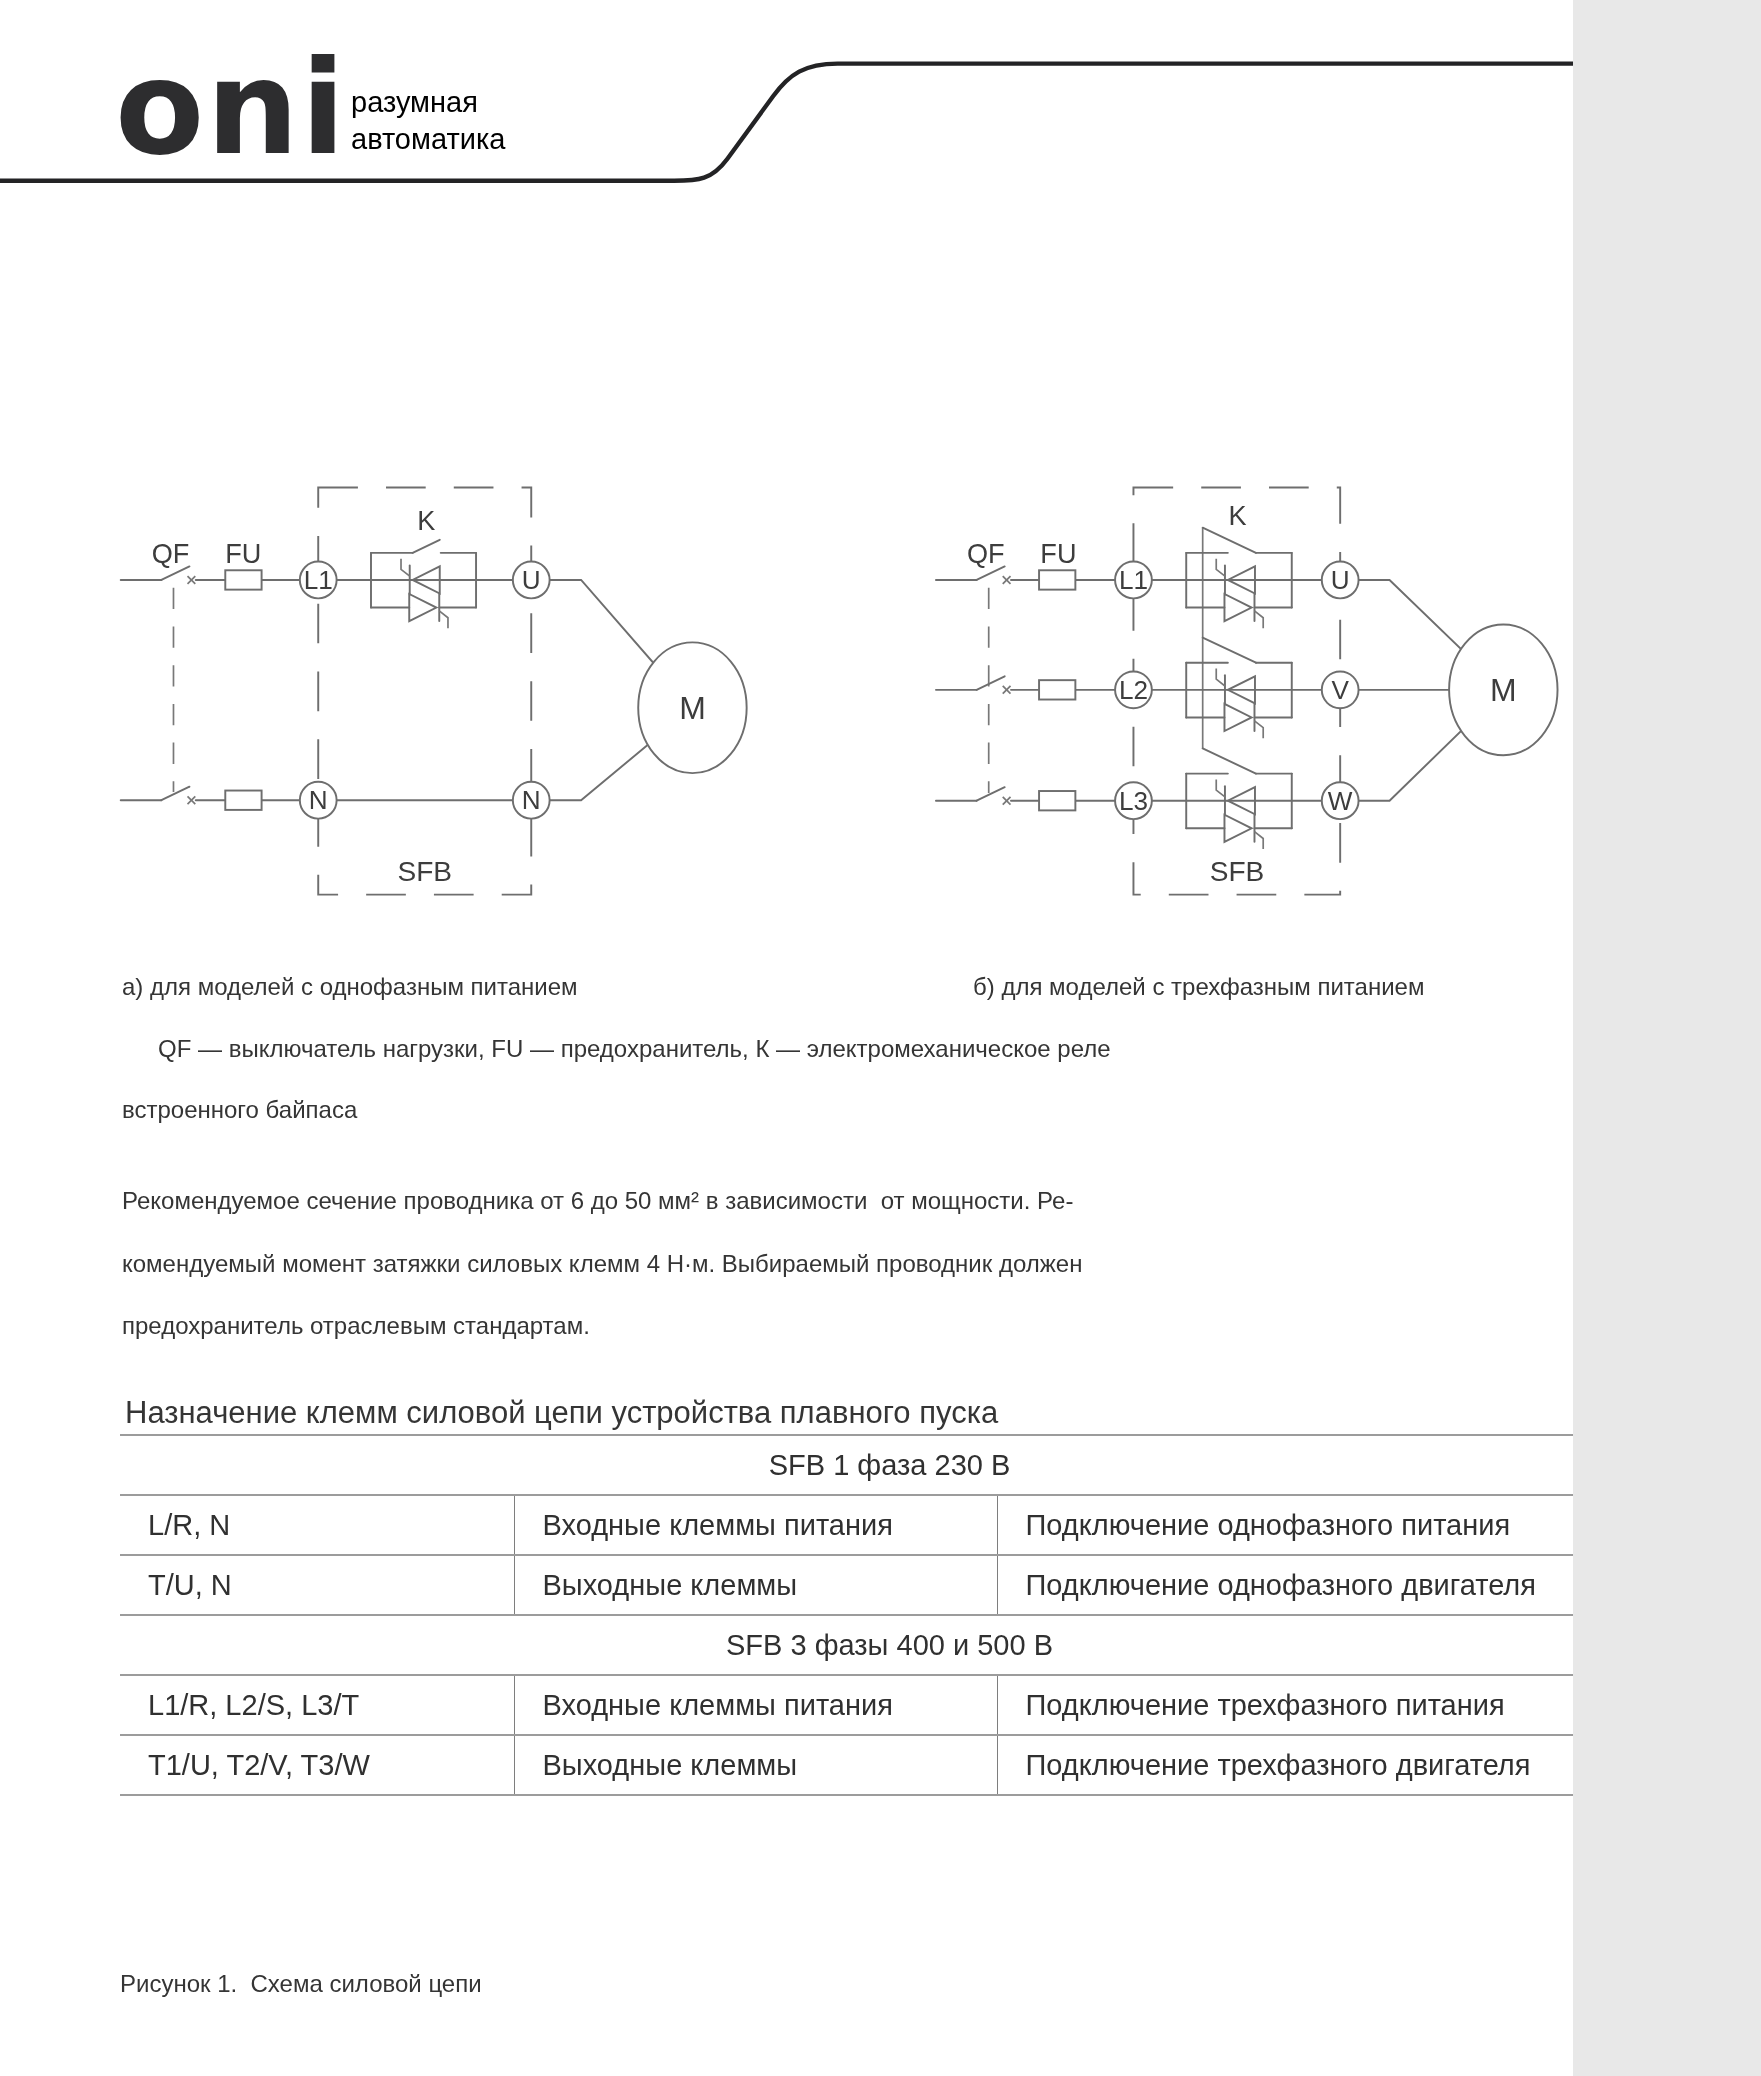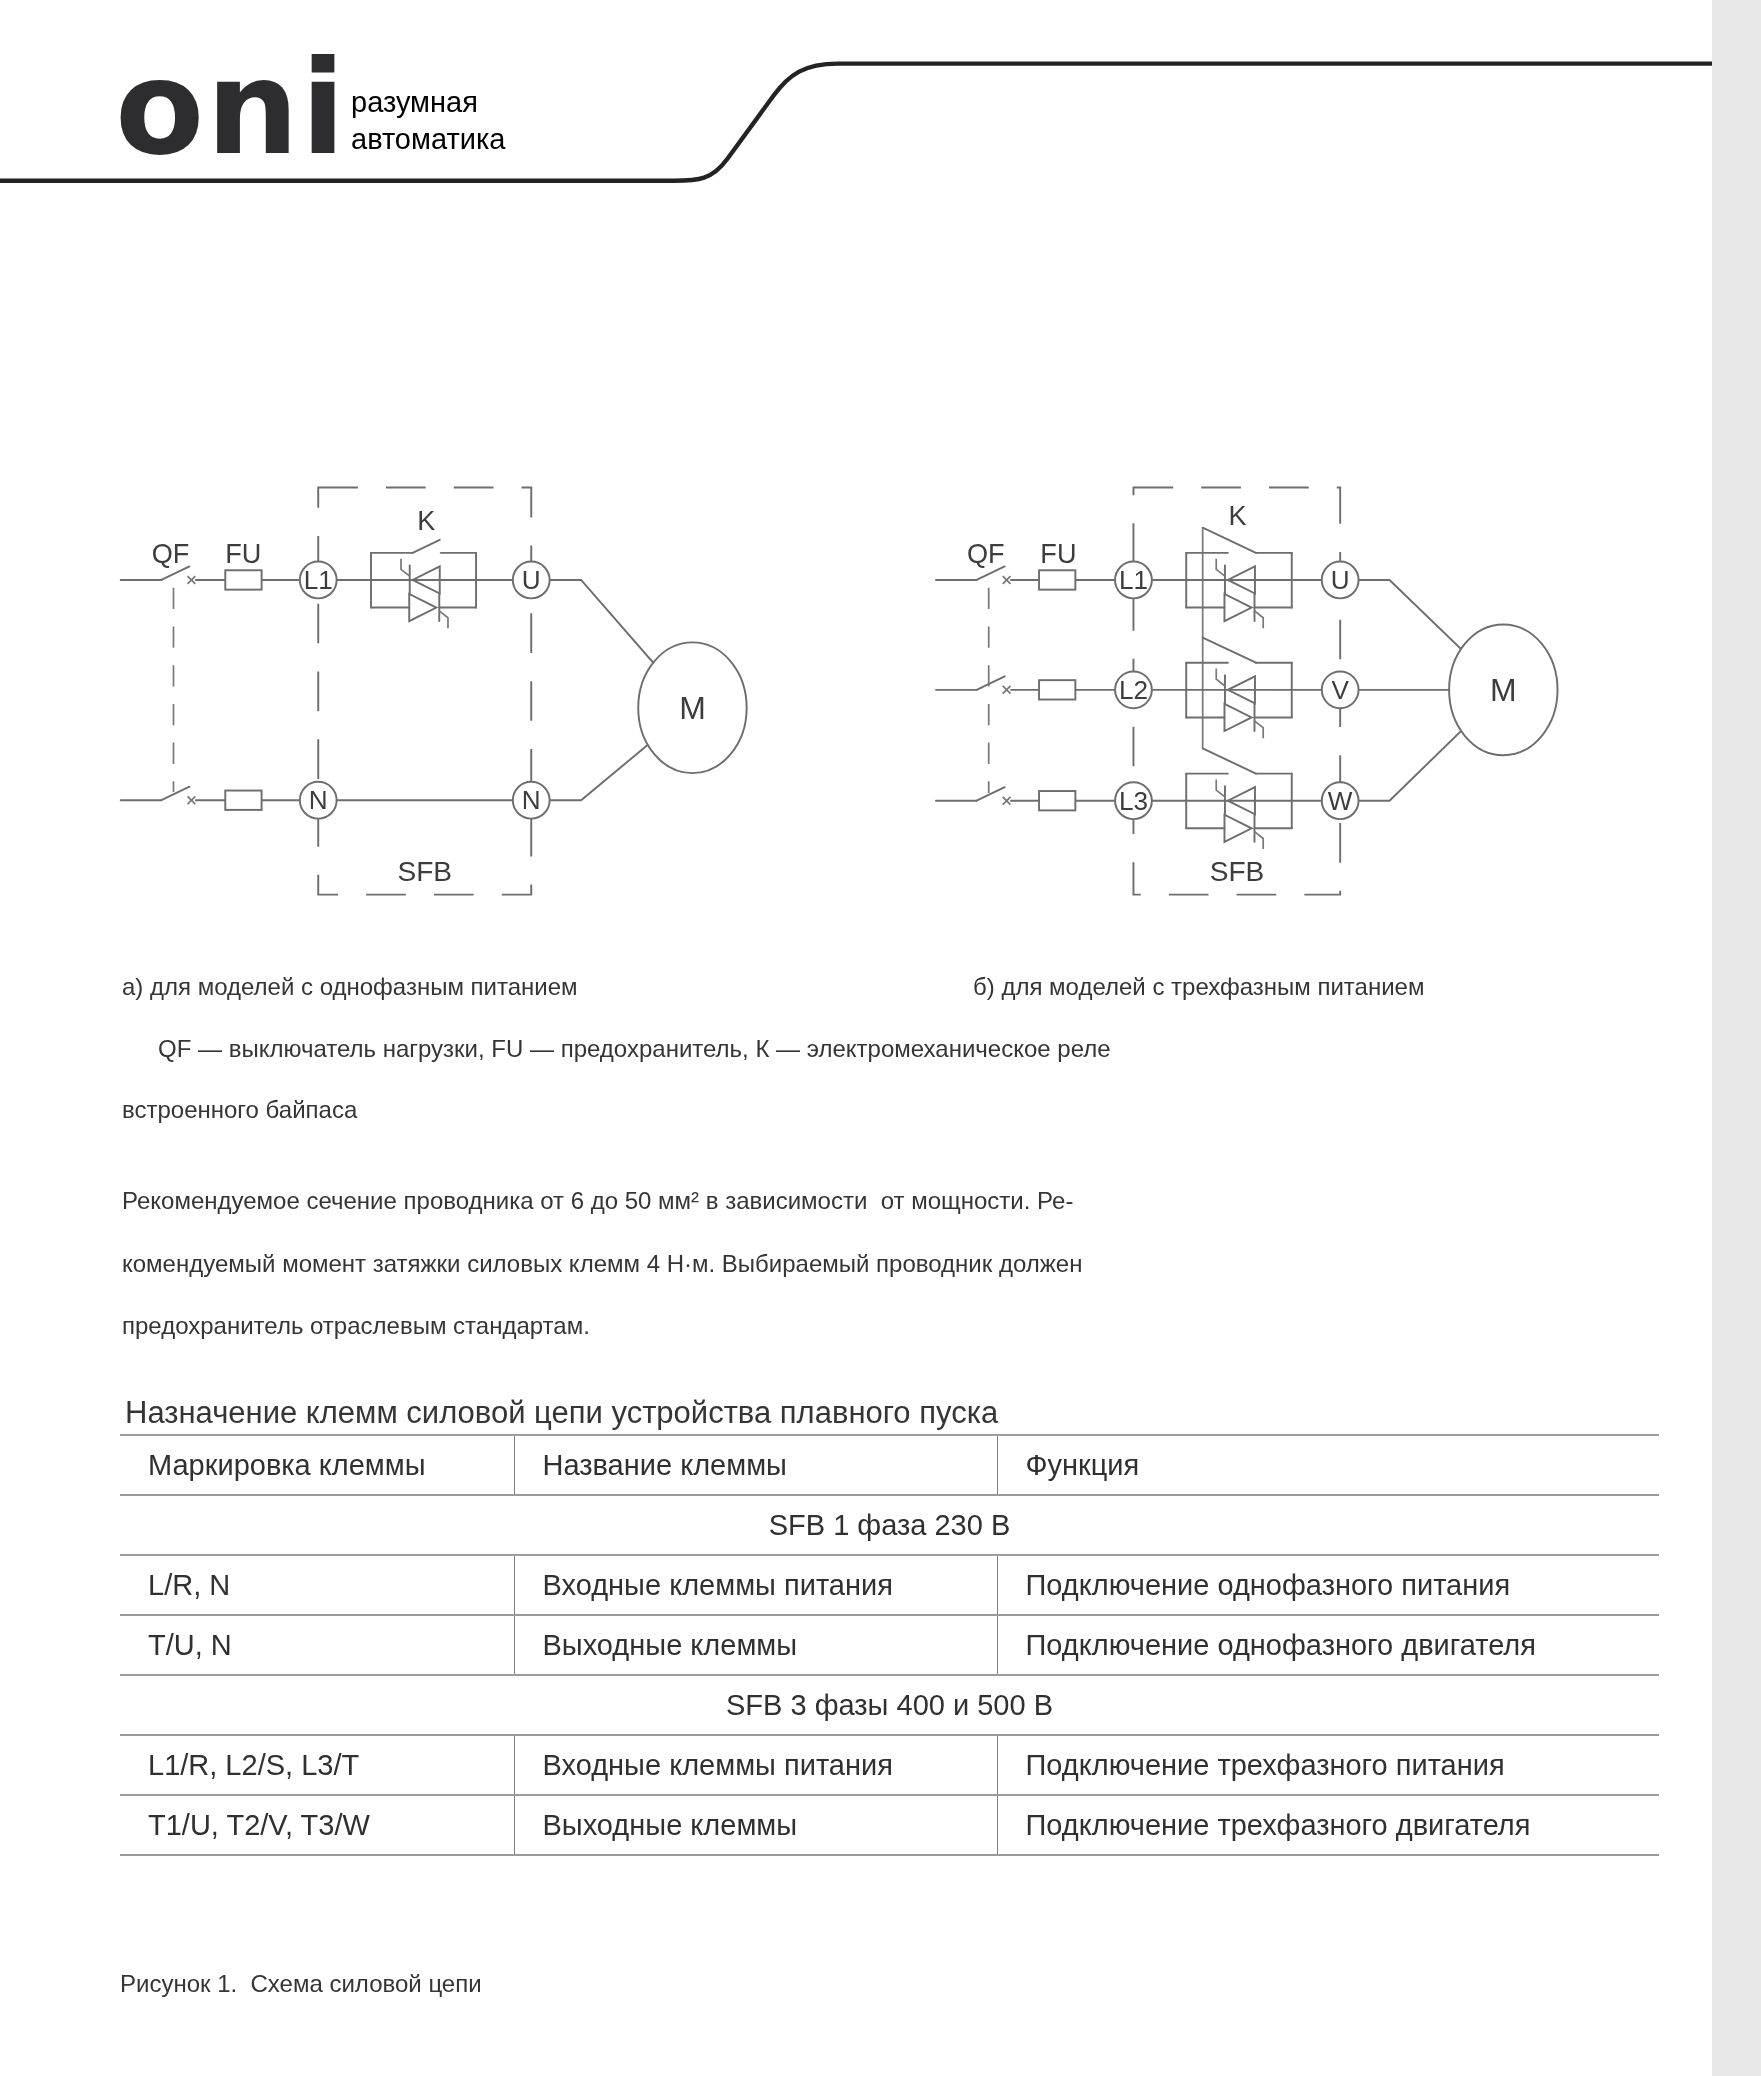--- a/index.html
+++ b/index.html
@@ -1,18 +1,18 @@
 <!DOCTYPE html>
 <html style="font-size:7.7px"><head>
 <meta charset="utf-8">
 <title>Page</title>
 <style>
   html,body{margin:0;padding:0;background:#e8e8e8;}
   .page{
-    position:relative;width:1712px;height:2077px;background:#ffffff;overflow:hidden;
+    position:relative;width:1573px;height:2077px;background:#ffffff;overflow:hidden;
     font-family:"Liberation Sans","DejaVu Sans",sans-serif;color:#353535;
   }
   .abs{position:absolute;}
   
   .logo{left:115px;top:43px;font-family:"DejaVu Sans","Liberation Sans",sans-serif;
         font-size:130px;line-height:1;font-weight:bold;letter-spacing:1.9px;color:#2d2d2f;}
   .tagline{left:351px;top:76px;font-size:29px;line-height:37px;color:#000000;margin-top:8px;}
   svg{display:block;}
   .swoosh{left:0;top:0;}
   
@@ -234,25 +234,20 @@
   </div>
 
   <div class="abs tline" style="left:125px;top:1393px;font-size:31px;">Назначение клемм силовой цепи устройства плавного пуска</div>
   <table class="abs terminal-table" style="left:120px;top:1434px;">
     <colgroup>
       <col style="width:394px">
         <col style="width:483px">
         <col style="width:662px">
     </colgroup>
     <tbody>
-        <tr>
-      <td class="vline">Маркировка клеммы</td>
-      <td class="vline">Название клеммы</td>
-      <td>Функция</td>
-    </tr>
     <tr>
       <td class="section" colspan="3">SFB 1 фаза 230 В</td>
     </tr>
     <tr>
       <td class="vline">L/R, N</td>
       <td class="vline">Входные клеммы питания</td>
       <td>Подключение однофазного питания</td>
     </tr>
     <tr>
       <td class="vline">T/U, N</td>

